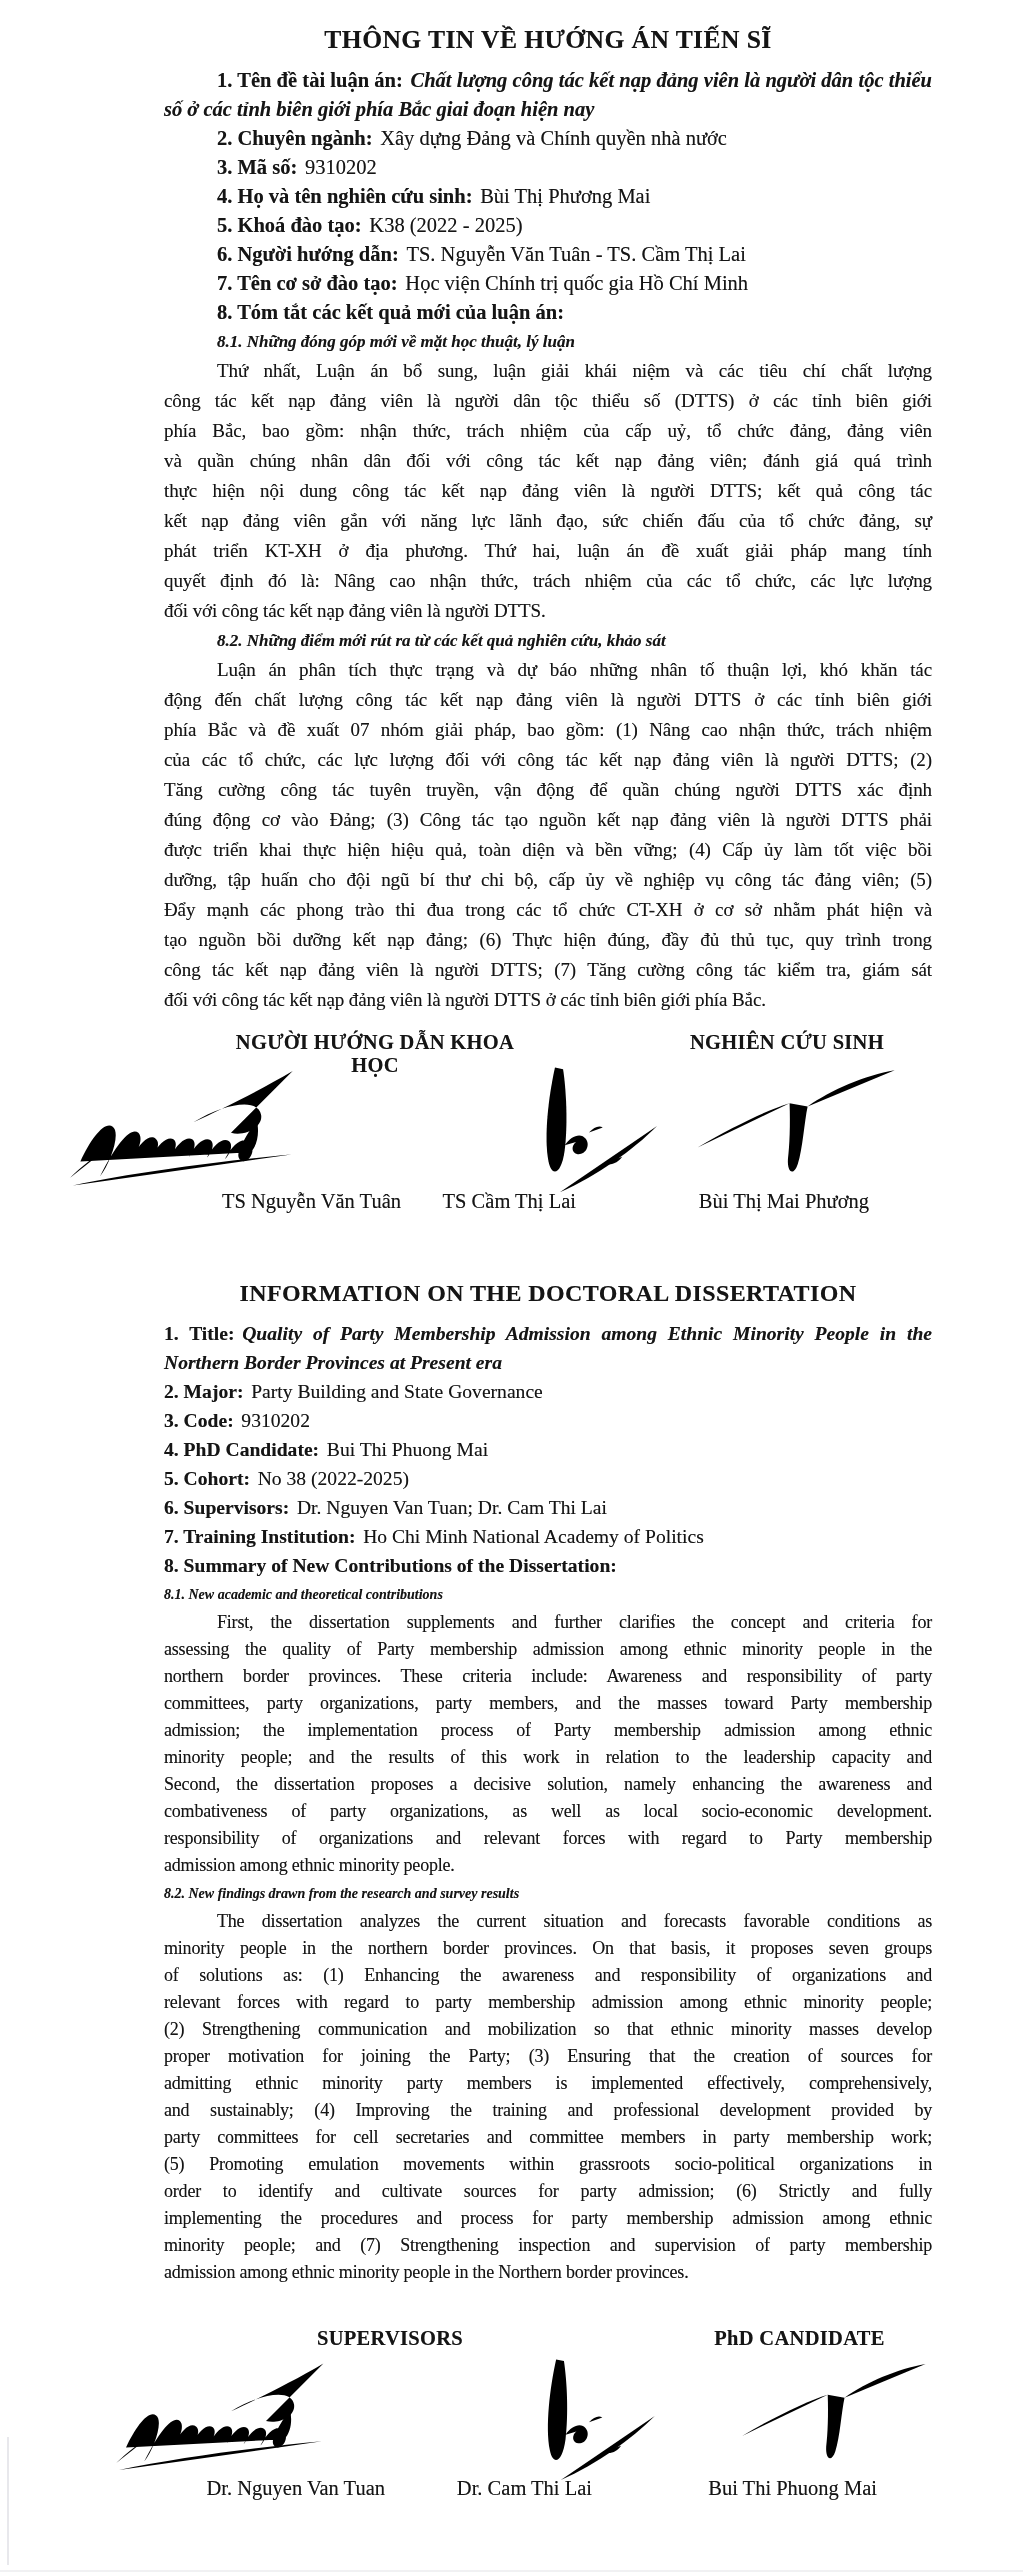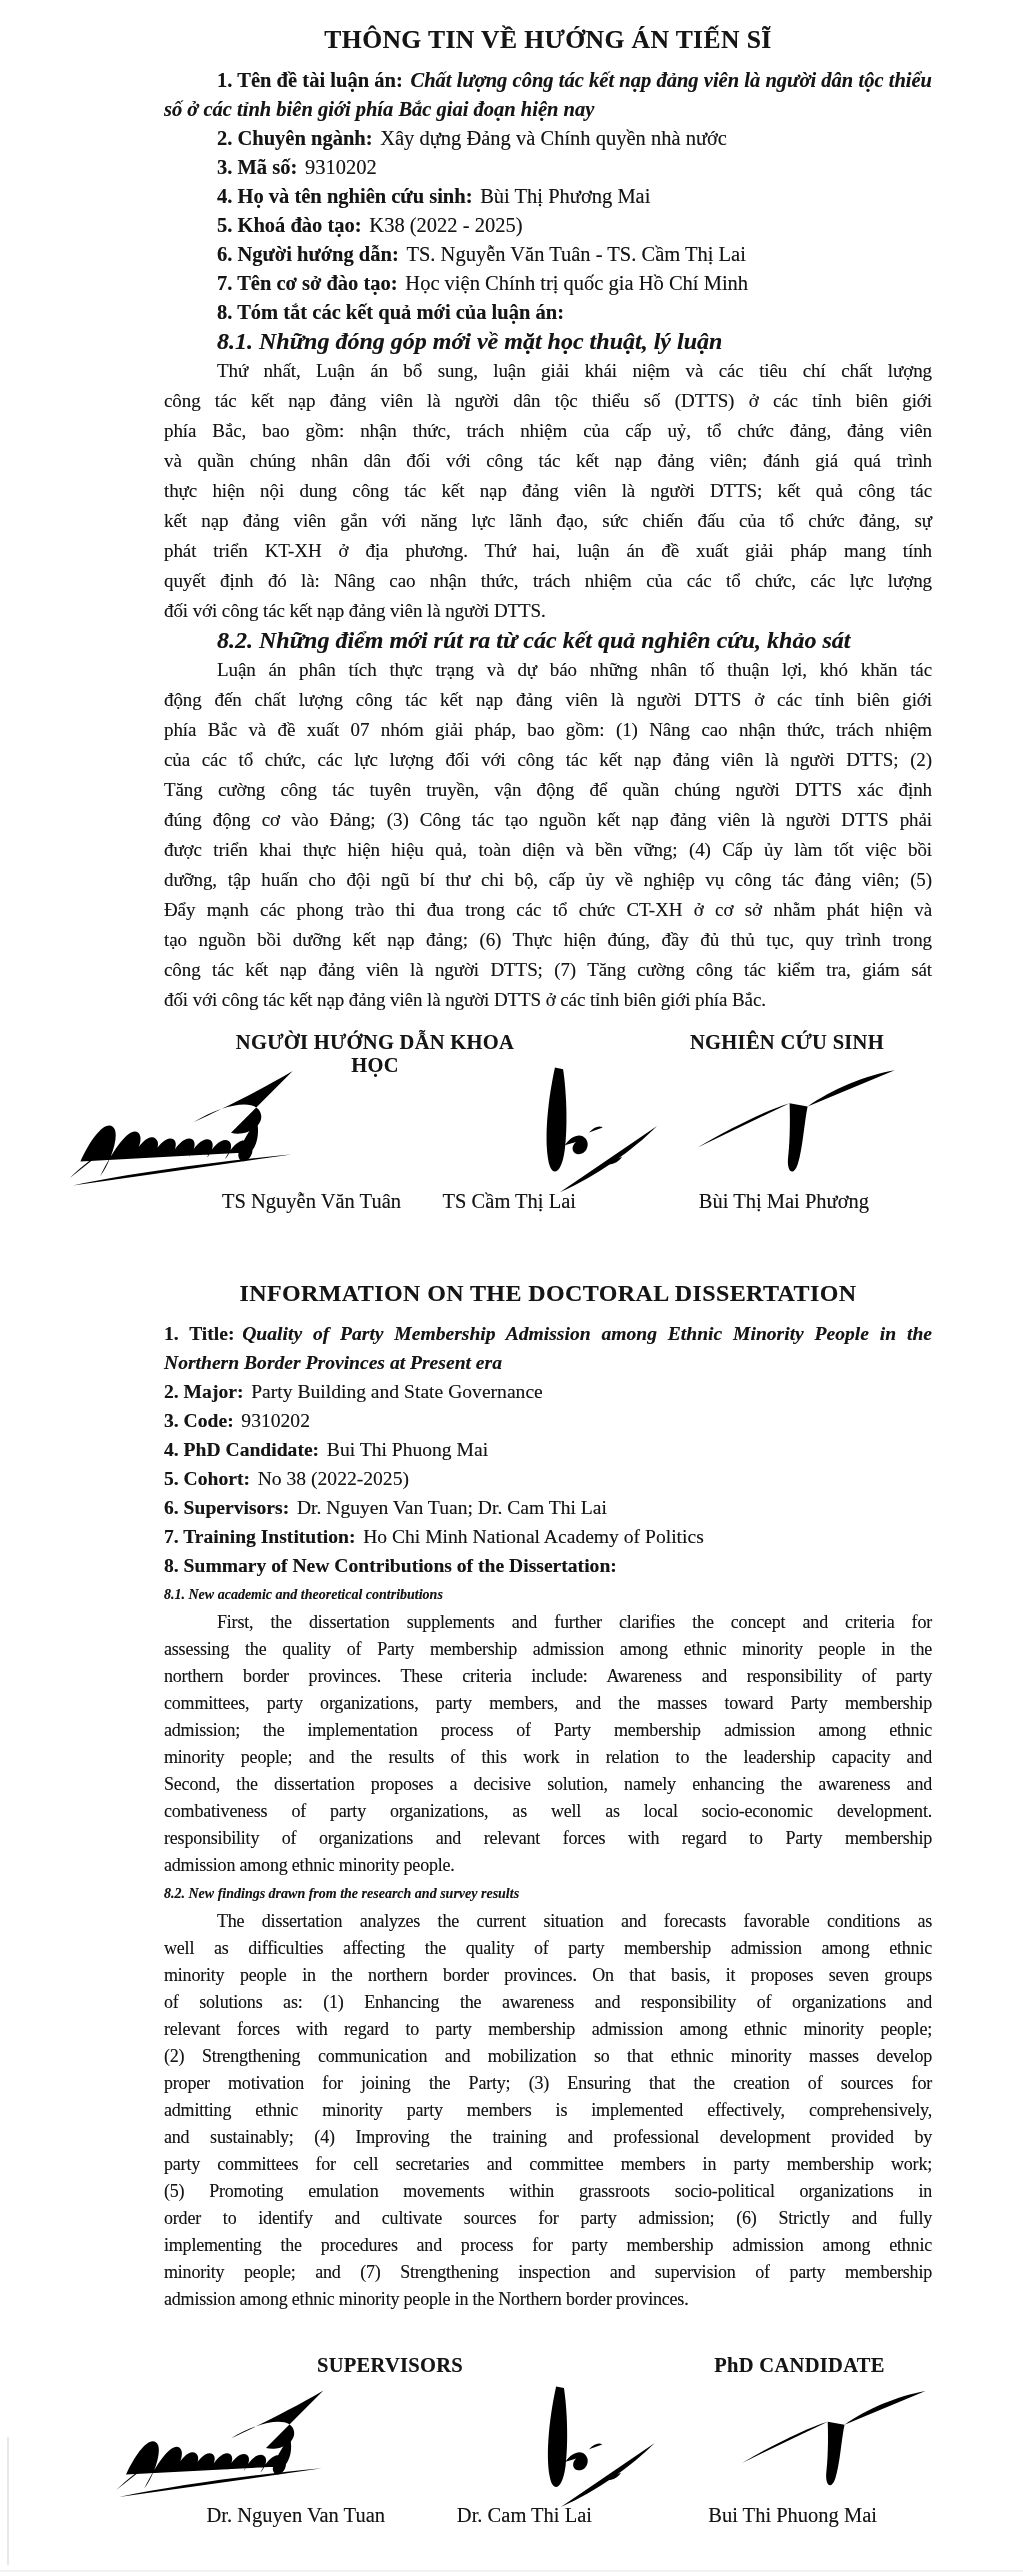--- a/index.html
+++ b/index.html
@@ -9,21 +9,21 @@
     overflow:hidden;
     text-shadow:0 0 0.5px rgba(20,20,20,.45);
   }
   .content{position:absolute;left:164px;top:24px;width:768px;}
   .doc-title{text-align:center;font-size:25.6px;line-height:32px;font-weight:700;letter-spacing:0.4px;margin-bottom:10.2px;}
   .item{font-size:20.5px;line-height:29px;text-align:justify;}
   .item.ind{text-indent:53px;}
   .lbl{font-weight:700;margin-right:7.7px;margin-top:47px;}
   .val{}
   .val.bi{font-weight:700;font-style:italic;}
-  .subhead{font-size:24px;line-height:29px;font-weight:700;font-style:italic;}
+  .subhead{font-size:17px;line-height:29px;font-weight:700;font-style:italic;}
   .subhead.ind{padding-left:53px;}
   .para{width:768px;}
   .jline{font-size:19px;line-height:30px;letter-spacing:-0.1px;white-space:nowrap;
          text-align:justify;text-align-last:justify;}
   .jline.first{text-indent:53px;}
   .jline.last{text-align-last:left;}
   .em{}
   .en-sec{margin-top:38px;}
   .en-sec .doc-title{font-size:24px;}
   .en-sec .item{line-height:29px;font-size:19.6px;}
@@ -159,21 +159,20 @@
         <div class="jline"><span class="em">Second,</span><span> the dissertation proposes a decisive solution, namely enhancing the awareness and</span></div>
         <div class="jline">combativeness of party organizations, as well as local socio-economic development.</div>
         <div class="jline">responsibility of organizations and relevant forces with regard to Party membership</div>
         <div class="jline last">admission among ethnic minority people.</div>
       </div>
 
       <div class="subhead">8.2. New findings drawn from the research and survey results</div>
 
       <div class="para">
         <div class="jline first">The dissertation analyzes the current situation and forecasts favorable conditions as</div>
-        <div class="jline">well as difficulties affecting the quality of party membership admission among ethnic</div>
         <div class="jline">minority people in the northern border provinces. On that basis, it proposes seven groups</div>
         <div class="jline">of solutions as: (1) Enhancing the awareness and responsibility of organizations and</div>
         <div class="jline">relevant forces with regard to party membership admission among ethnic minority people;</div>
         <div class="jline">(2) Strengthening communication and mobilization so that ethnic minority masses develop</div>
         <div class="jline">proper motivation for joining the Party; (3) Ensuring that the creation of sources for</div>
         <div class="jline">admitting ethnic minority party members is implemented effectively, comprehensively,</div>
         <div class="jline">and sustainably; (4) Improving the training and professional development provided by</div>
         <div class="jline">party committees for cell secretaries and committee members in party membership work;</div>
         <div class="jline">(5) Promoting emulation movements within grassroots socio-political organizations in</div>
         <div class="jline">order to identify and cultivate sources for party admission; (6) Strictly and fully</div>

